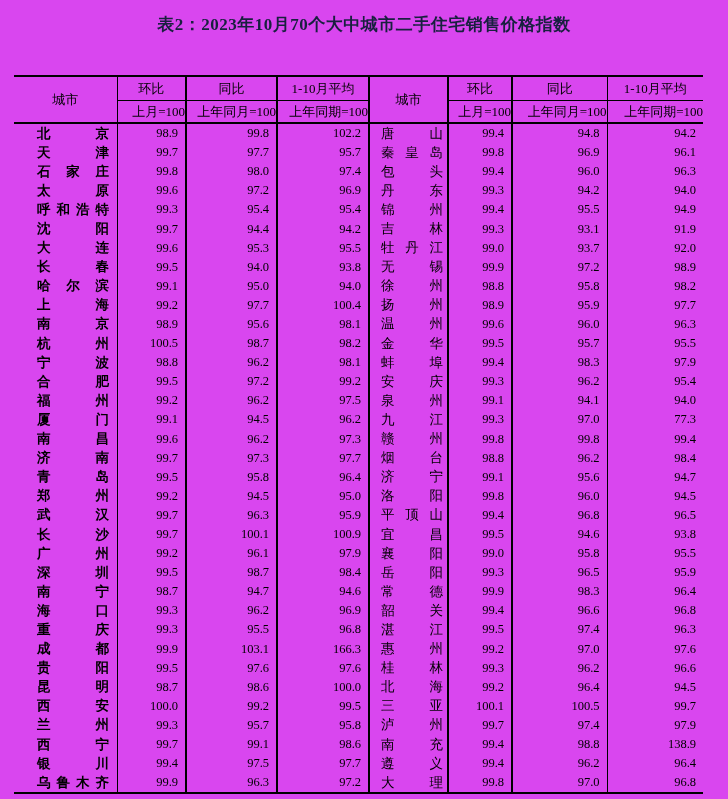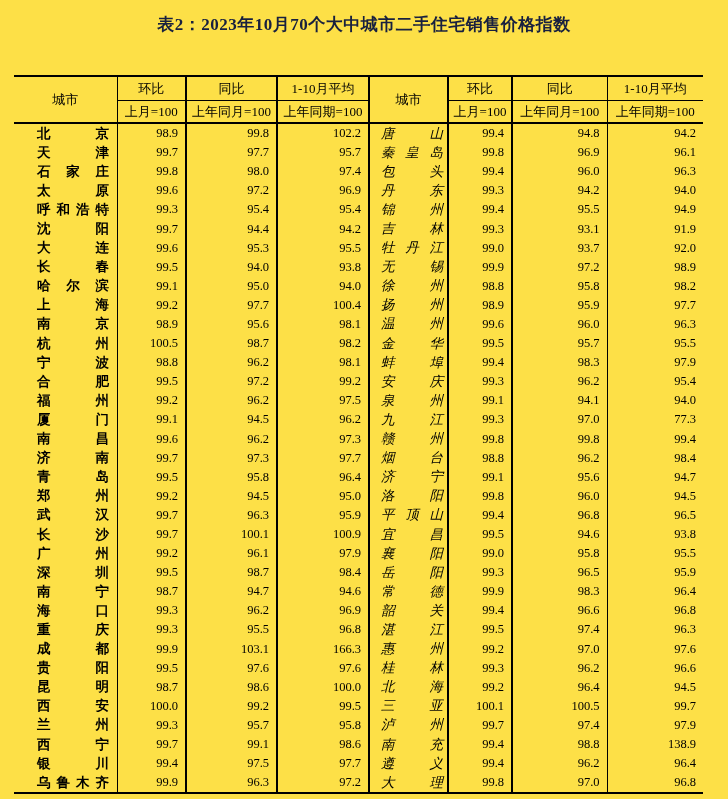--- a/index.html
+++ b/index.html
@@ -4,21 +4,21 @@
 <style>
   html, body {
     margin: 0;
     padding: 0;
     background: #ffffff;
   }
   .page {
     position: relative;
     width: 728px;
     height: 799px;
-    background: #fde047;
+    background: #d946ef;
     font-family: "Liberation Serif", "DejaVu Serif", serif;
     color: #000;
     overflow: hidden;
   }
   .title {
     position: absolute;
     top: 13px;
     left: 0;
     width: 100%;
     text-align: center;
@@ -52,39 +52,39 @@
     white-space: nowrap;
     overflow: hidden;
   }
   thead th {
     font-size: 13px;
     text-align: center;
   }
   thead tr.h-row1 th { height: 23px; }
   thead tr.h-row2 th { height: 21px; }
   .h-city { border-bottom: 2px solid #000; margin-top: 8px; }
-  .h-sub  { border-top: 1.5px solid #000; border-bottom: 2px solid #000; }
+  .h-sub  { border-top: 1.5px solid #000; border-bottom: 2px solid #000; text-align: right; }
 
   tbody td { height: 19.1px; font-size: 12.5px; }
   td.val {
     text-align: right;
     padding-right: 7px;
   }
   td.city { text-align: left; }
   td.city-l { padding-left: 23px; font-weight: bold; }
   td.city-r { padding-left: 11px; }
   .cname {
     display: inline-block;
     text-align: justify;
     text-align-last: justify;
     font-size: 13.5px;
     vertical-align: middle;
   }
   td.city-l .cname { width: 72px; }
-  td.city-r .cname { width: 62px; font-style: italic; }
+  td.city-r .cname { width: 62px; }
 
   .bl1 { border-left: 1px solid #000; }
   .bl2 { border-left: 2px solid #000; }
 </style>
 </head>
 <body>
 
 <div class="page">
 
   <div class="title">表2：2023年10月70个大中城市二手住宅销售价格指数</div>

